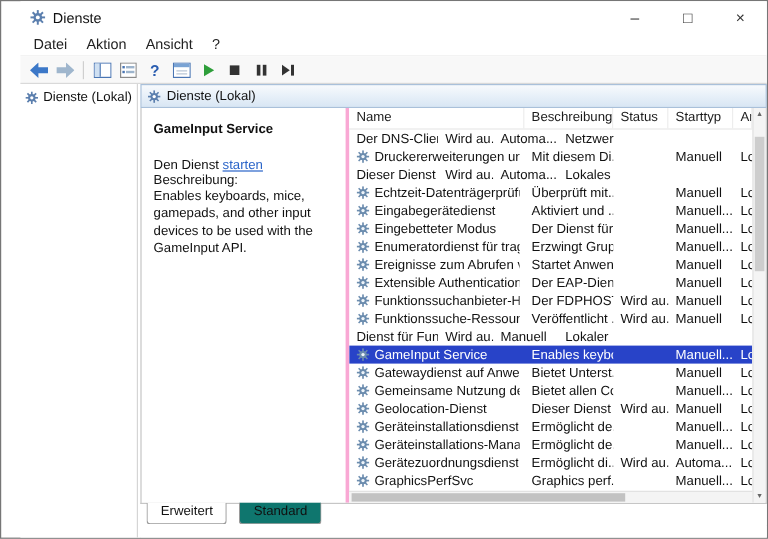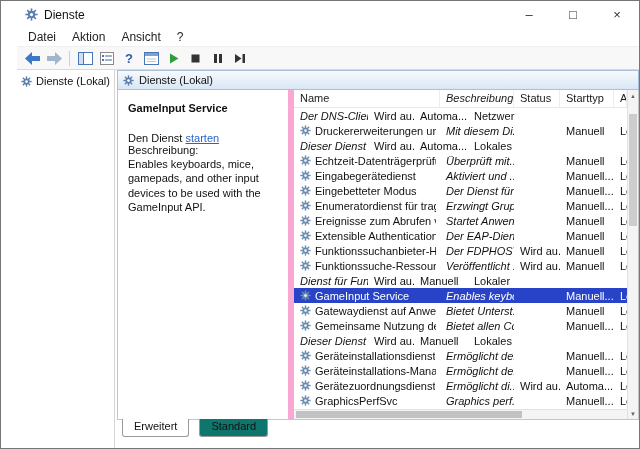--- a/index.html
+++ b/index.html
@@ -43,30 +43,30 @@
 
   
   .desc-pane { width:170px; flex:0 0 auto; padding:12px 6px 0 10px; font-size:11px; color:#111; }
   .svc-title { font-size:11px; font-weight:bold; margin-bottom:18px; }
   .action-line { }
   .link { color:#2a64c8; text-decoration:underline; cursor:pointer; }
   .desc-label { margin-bottom:1px; }
   .desc-text { line-height:1.3; }
 
   
-  .list-pane { flex:1; min-width:0; display:flex; border-left:6px solid #f9a8d4; }
+  .list-pane { flex:1; min-width:0; display:flex; border-left:3px solid #f9a8d4; }
   .list-main { flex:1; min-width:0; display:flex; flex-direction:column; }
   .list-header { height:18px; flex:0 0 auto; display:flex; border-bottom:1px solid #e8e8e8; background:#fff; }
   .hcell { font-size:11px; color:#1a1a1a; padding:2px 4px 0 6px; border-right:1px solid #ededed;
            white-space:nowrap; overflow:hidden; }
   .list-body { flex:1; overflow:hidden; }
   .row { height:15px; display:flex; align-items:center; font-size:11px; color:#111; }
   .cell { padding:0 4px 0 6px; white-space:nowrap; overflow:hidden; height:100%; display:flex; align-items:center; }
   .c-name   { width:146px; flex:0 0 auto; }
-  .c-besch  { width:74px;  flex:0 0 auto;font-style:italic; }
+  .c-besch  { width:74px;  flex:0 0 auto; }
   .c-status { width:46px;  flex:0 0 auto; }
   .c-start  { width:54px;  flex:0 0 auto; }
   .c-anmeld { flex:1; min-width:0; }
   .row .gear { margin-right:4px; display:flex; flex:0 0 auto; }
   .row .txt { white-space:nowrap; overflow:hidden; }
   .row.selected { background:#2843c8; color:#fff; }
 
   
   .v-scrollbar { width:11px; flex:0 0 auto; background:#f4f4f4; border-left:1px solid #e2e2e2; position:relative; }
   .sb-arrow { height:11px; display:flex; align-items:center; justify-content:center;
@@ -517,20 +517,35 @@
       </span>
       <span class="txt">Gemeinsame Nutzung der I...</span>
     </span>
     <span class="cell c-besch">Bietet allen Co...</span>
     <span class="cell c-status"></span>
     <span class="cell c-start">Manuell...</span>
     <span class="cell c-anmeld">Lokales</span>
   </div>
 
   <div class="row">
+    <span class="cell c-name">
+      <span class="gear">
+        <svg viewBox="0 0 16 16" width="11" height="11">
+                        <g fill="#6b8cae">
+                          <rect x="7" y="0.5" width="2" height="15"></rect>
+                          <rect x="0.5" y="7" width="15" height="2"></rect>
+                          <rect x="7" y="0.5" width="2" height="15" transform="rotate(45 8 8)"></rect>
+                          <rect x="7" y="0.5" width="2" height="15" transform="rotate(-45 8 8)"></rect>
+                          <circle cx="8" cy="8" r="4.5"></circle>
+                        </g>
+                        <circle cx="8" cy="8" r="2" fill="#eef4fa"></circle>
+                      </svg>
+      </span>
+      <span class="txt">Geolocation-Dienst</span>
+    </span>
     <span class="cell c-besch">Dieser Dienst ...</span>
     <span class="cell c-status">Wird au...</span>
     <span class="cell c-start">Manuell</span>
     <span class="cell c-anmeld">Lokales</span>
   </div>
 
   <div class="row">
     <span class="cell c-name">
       <span class="gear">
         <svg viewBox="0 0 16 16" width="11" height="11">

